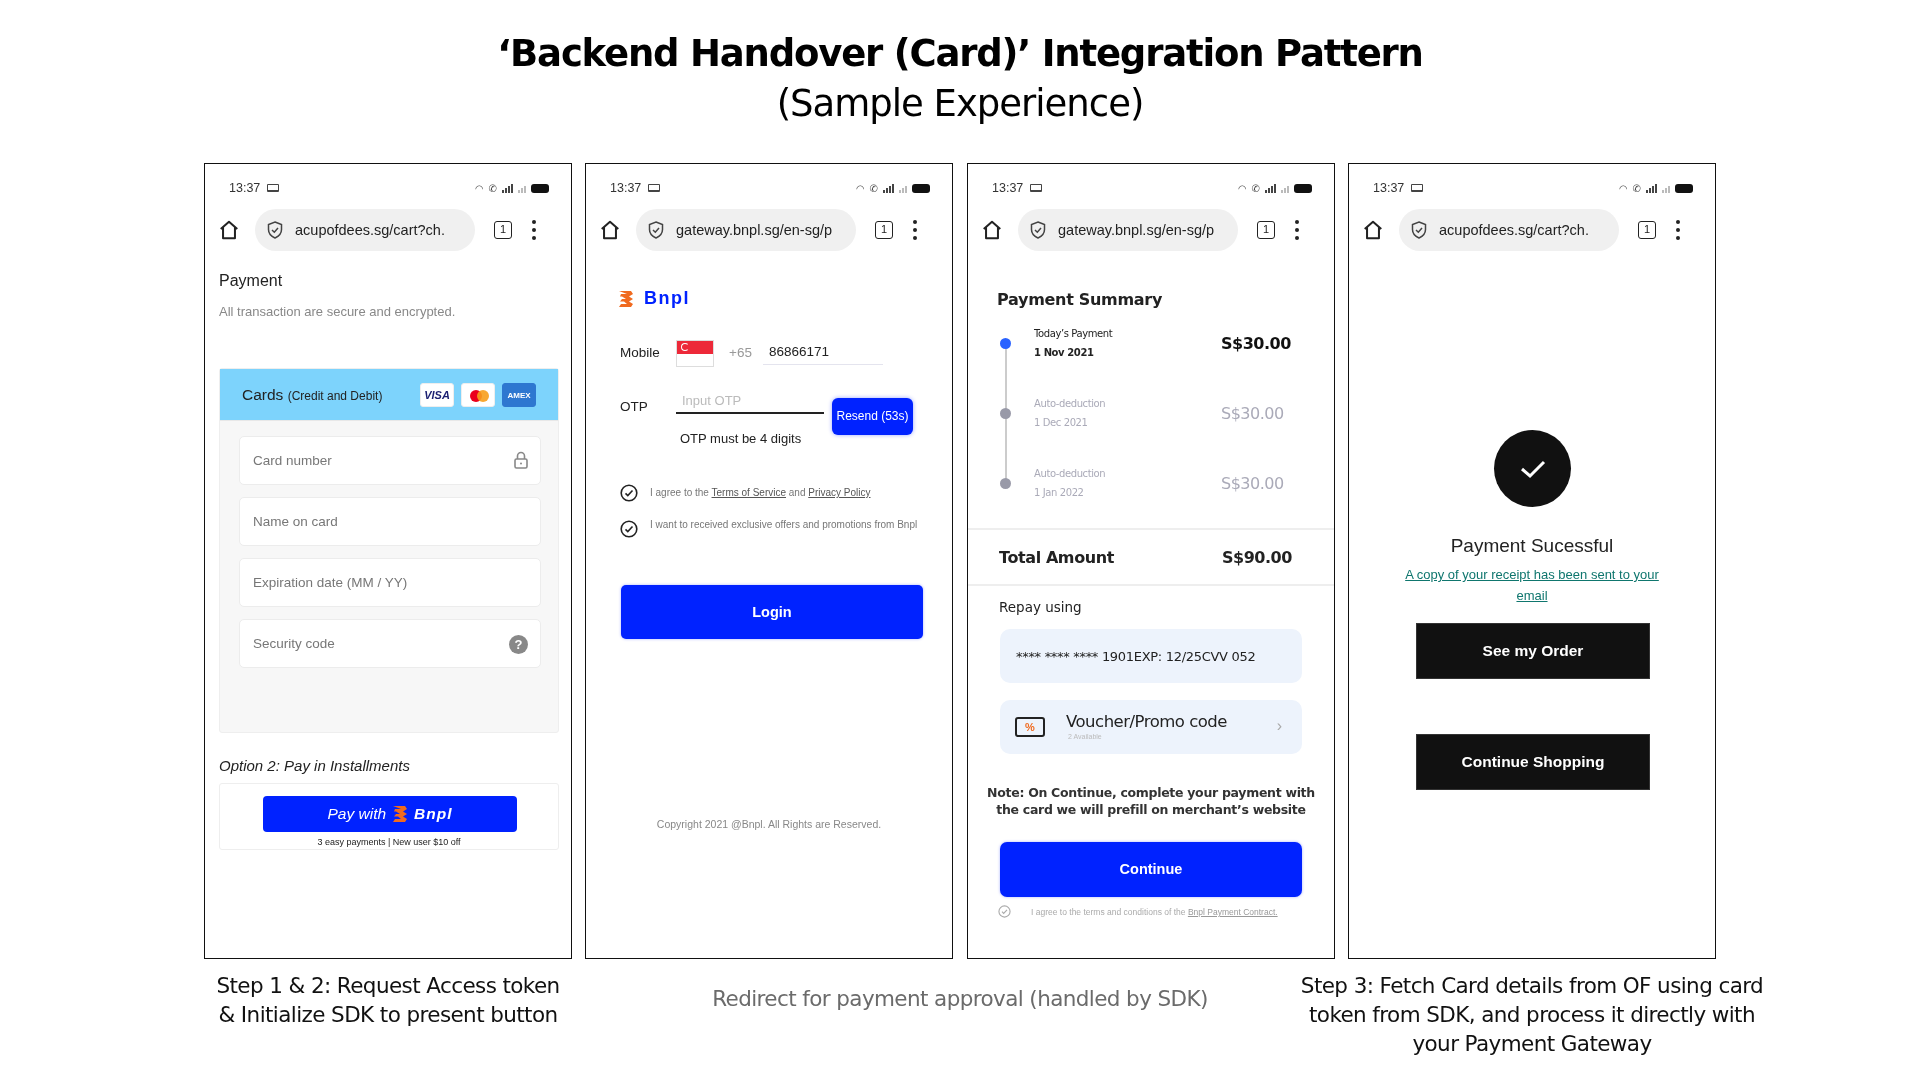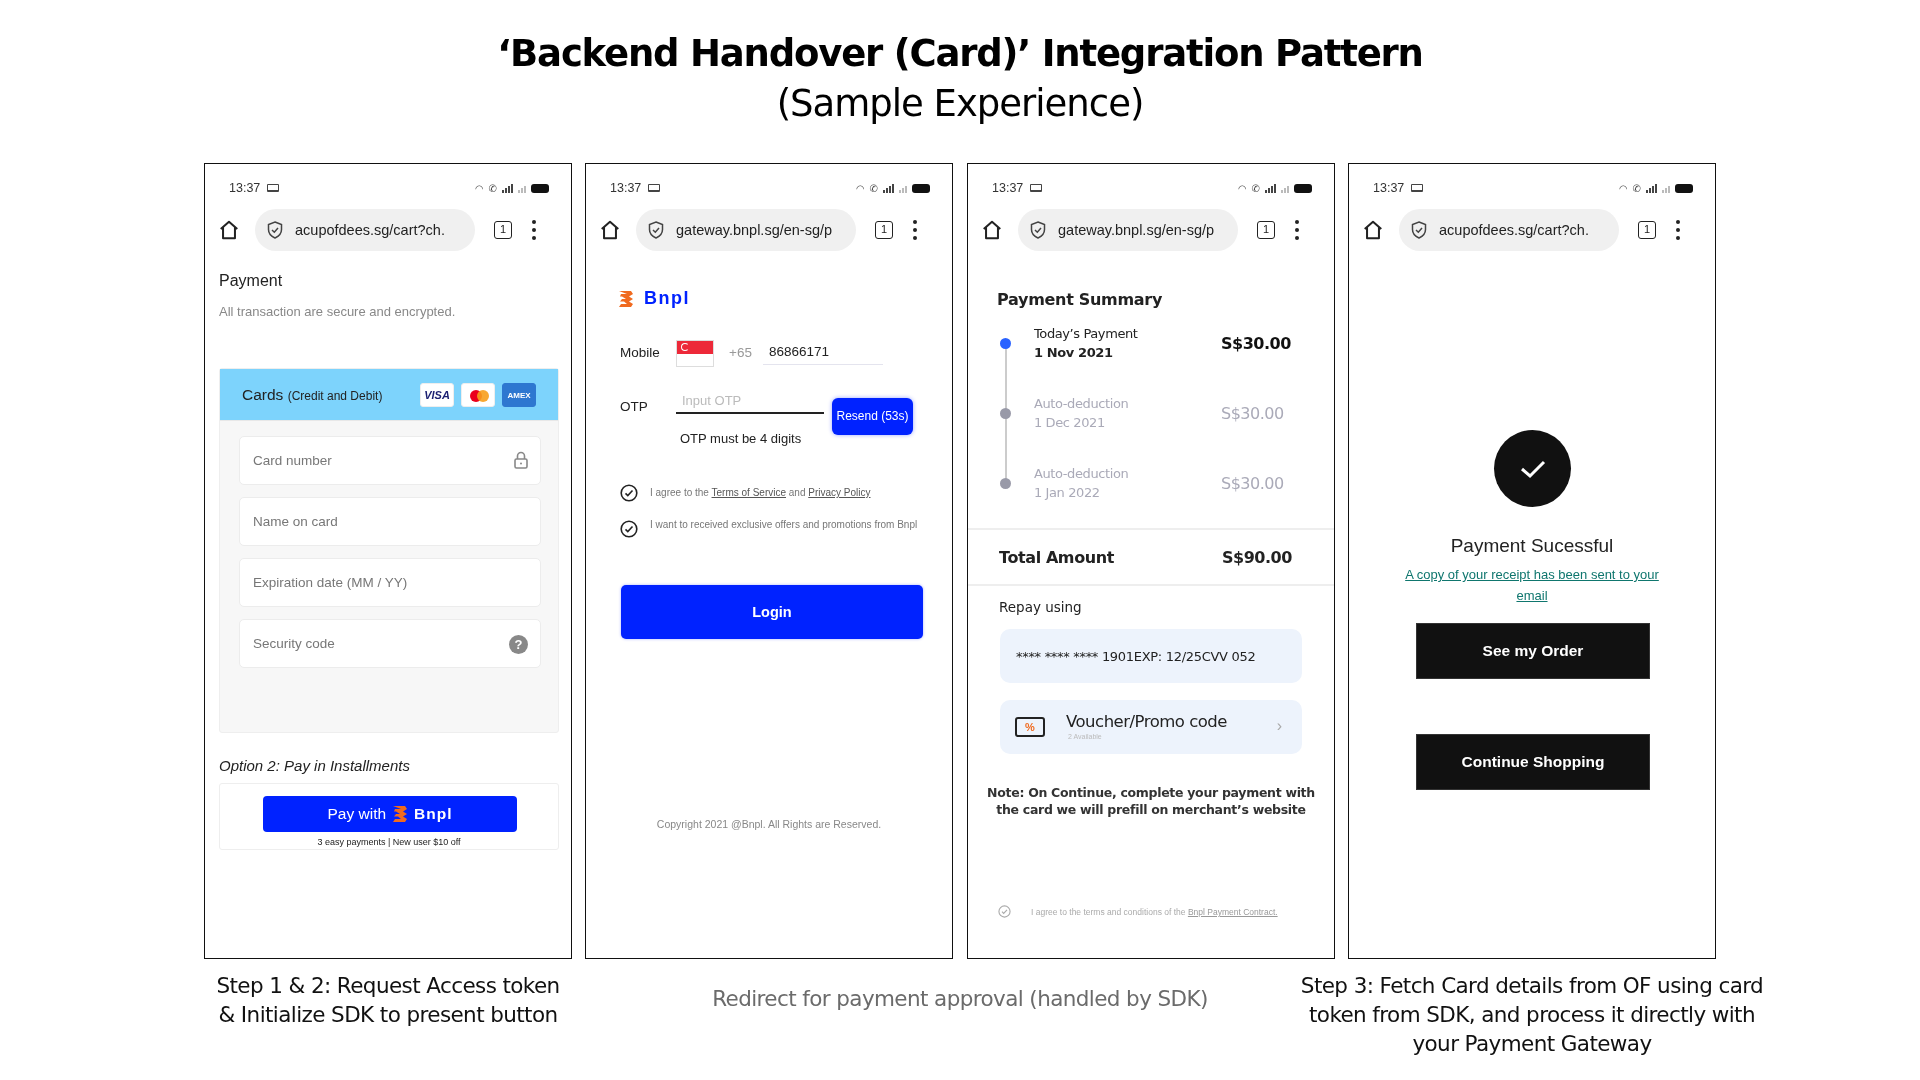--- a/index.html
+++ b/index.html
@@ -45,21 +45,21 @@
   .mc .c1, .mc .c2 { position: absolute; top: 6px; width: 12px; height: 12px; border-radius: 50%; }
   .mc .c1 { left: 8px; background: #eb001b; } .mc .c2 { left: 15px; background: #f79e1b; opacity: 0.9; }
   .field { position: absolute; left: 19px; width: 302px; height: 49px; background: #fff; border: 1px solid #ececec; border-radius: 5px; font-size: 13.5px; color: #777; padding-left: 13px; line-height: 47px; }
   .field .ficon { position: absolute; right: 12px; top: 14px; }
   .lock { width: 14px; height: 18px; }
   .qmark { width: 19px; height: 19px; border-radius: 50%; background: #888; color: #fff; font-size: 13px; font-weight: bold; line-height: 19px; text-align: center; top: 15px !important; }
   .btn-black { position: absolute; background: #111; color: #fff; font-size: 15.5px; font-weight: bold; text-align: center; border: 1px solid #333; }
   .p1 .submit { left: 43px; top: 313px; width: 254px; height: 40px; line-height: 38px; }
   .p1 .opt2 { top: 593px; left: 14px; font-size: 15px; color: #222; font-style: italic; }
   .p1 .instbox { top: 619px; left: 14px; width: 340px; height: 67px; border: 1px solid #eee; border-radius: 3px; }
-  .paybnpl { position: absolute; left: 43px; top: 12px; width: 254px; height: 36px; background: #0022ff; border-radius: 4px; color: #fff; font-size: 15.5px; display: flex; align-items: center; justify-content: center; gap: 6px; }
+  .paybnpl { position: absolute; left: 43px; top: 12px; width: 254px; height: 36px; background: #0022ff; border-radius: 4px; color: #fff; font-size: 15.5px; display: flex; align-items: center; justify-content: center; gap: 6px; font-style: italic; }
   .paybnpl b { font-weight: bold; letter-spacing: 1px; }
   .bnpl-mark { width: 16px; height: 18px; }
   .instnote { position: absolute; left: 0; right: 0; top: 53px; text-align: center; font-size: 9px; color: #222; }
 
   .p2 .logo { top: 124px; left: 32px; display: flex; align-items: center; gap: 10px; }
   .p2 .logo span { color: #0022ff; font-weight: bold; font-size: 18px; letter-spacing: 1.5px; }
   .p2 .mob-lbl { top: 181px; left: 34px; font-size: 13.5px; color: #222; }
   .flag { top: 176px; left: 90px; width: 38px; height: 27px; border: 1px solid #ddd; }
   .flag .red { height: 50%; background: #ed2939; position: relative; }
   .flag .red::after { content: ""; position: absolute; left: 4px; top: 2px; width: 6px; height: 6px; border-radius: 50%; border: 1.5px solid #fff; border-right-color: transparent; }
@@ -75,21 +75,21 @@
   .p2 .t1 u { color: #555; }
   .p2 .t2 { top: 353px; left: 64px; width: 270px; font-size: 10px; line-height: 16px; color: #777; }
   .btn-blue { position: absolute; background: #0022ff; color: #fff; border-radius: 5px; text-align: center; font-weight: bold; box-shadow: 0 0 3px rgba(0,34,255,.35); }
   .p2 .login { top: 421px; left: 35px; width: 302px; height: 54px; line-height: 54px; font-size: 14.5px; }
   .p2 .copy { top: 654px; left: 0; width: 366px; text-align: center; font-size: 10.5px; color: #888; }
 
   .p3 .h-sum { top: 126px; left: 29px; font-size: 16px; font-weight: bold; color: #222; font-family: "DejaVu Sans", sans-serif; letter-spacing: -0.3px; }
   .tl-line { left: 37px; top: 180px; width: 2px; height: 140px; background: #ccc; }
   .dot { width: 11px; height: 11px; border-radius: 50%; left: 32px; }
   .dot.active { background: #2962ff; } .dot.idle { background: #999aa8; }
-  .tl-item { left: 66px; font-size: 13px; line-height: 19px; font-family: "DejaVu Sans", sans-serif; letter-spacing: -0.4px; }
+  .tl-item { left: 66px; font-size: 10px; line-height: 19px; font-family: "DejaVu Sans", sans-serif; letter-spacing: -0.4px; }
   .tl-item .d { font-weight: bold; }
   .tl-item.active { color: #222; } .tl-item.idle { color: #aaaab8; }
   .tl-item.idle .d { font-weight: normal; }
   .tl-amt { left: 253px; font-size: 16px; font-family: "DejaVu Sans", sans-serif; letter-spacing: -0.5px; }
   .tl-amt.active { color: #111; font-weight: bold; } .tl-amt.idle { color: #aaaab8; }
   .hr { left: 0; right: 0; height: 1.5px; background: #eee; }
   .p3 .tot-lbl { top: 384px; left: 31px; font-size: 16px; font-weight: bold; color: #222; font-family: "DejaVu Sans", sans-serif; letter-spacing: -0.4px; }
   .p3 .tot-val { top: 384px; left: 254px; font-size: 16px; font-weight: bold; color: #222; font-family: "DejaVu Sans", sans-serif; letter-spacing: -0.5px; }
   .p3 .repay { top: 435px; left: 31px; font-size: 13.5px; color: #222; font-family: "DejaVu Sans", sans-serif; }
   .pill { left: 32px; width: 302px; border-radius: 10px; background: #edf3fc; }
@@ -355,20 +355,21 @@
     <span>CVV 052</span>
   </div>
   <div class="abs pill vpill">
     <div class="abs vicon">%</div>
     <div class="abs vlbl">Voucher/Promo code</div>
     <div class="abs vsub">2 Available</div>
     <div class="abs vchev">›</div>
   </div>
 
   <div class="abs note">Note: On Continue, complete your payment with the card we will prefill on merchant’s website</div>
+  <div class="btn-blue cont">Continue</div>
   <svg class="abs agchk" viewBox="0 0 14 14">
       <circle cx="7" cy="7" r="6" fill="none" stroke="#aaa" stroke-width="1.2"></circle>
       <path d="M4.3 7.2 L6.1 9 L9.7 5.2" fill="none" stroke="#aaa" stroke-width="1.2"></path>
     </svg>
   <div class="abs agtxt"><span>I agree to the terms and conditions of the </span><u>Bnpl Payment Contract.</u></div>
 </div>
 
 <div class="phone p4">
   <div class="status">
     <span class="time">13:37</span>

